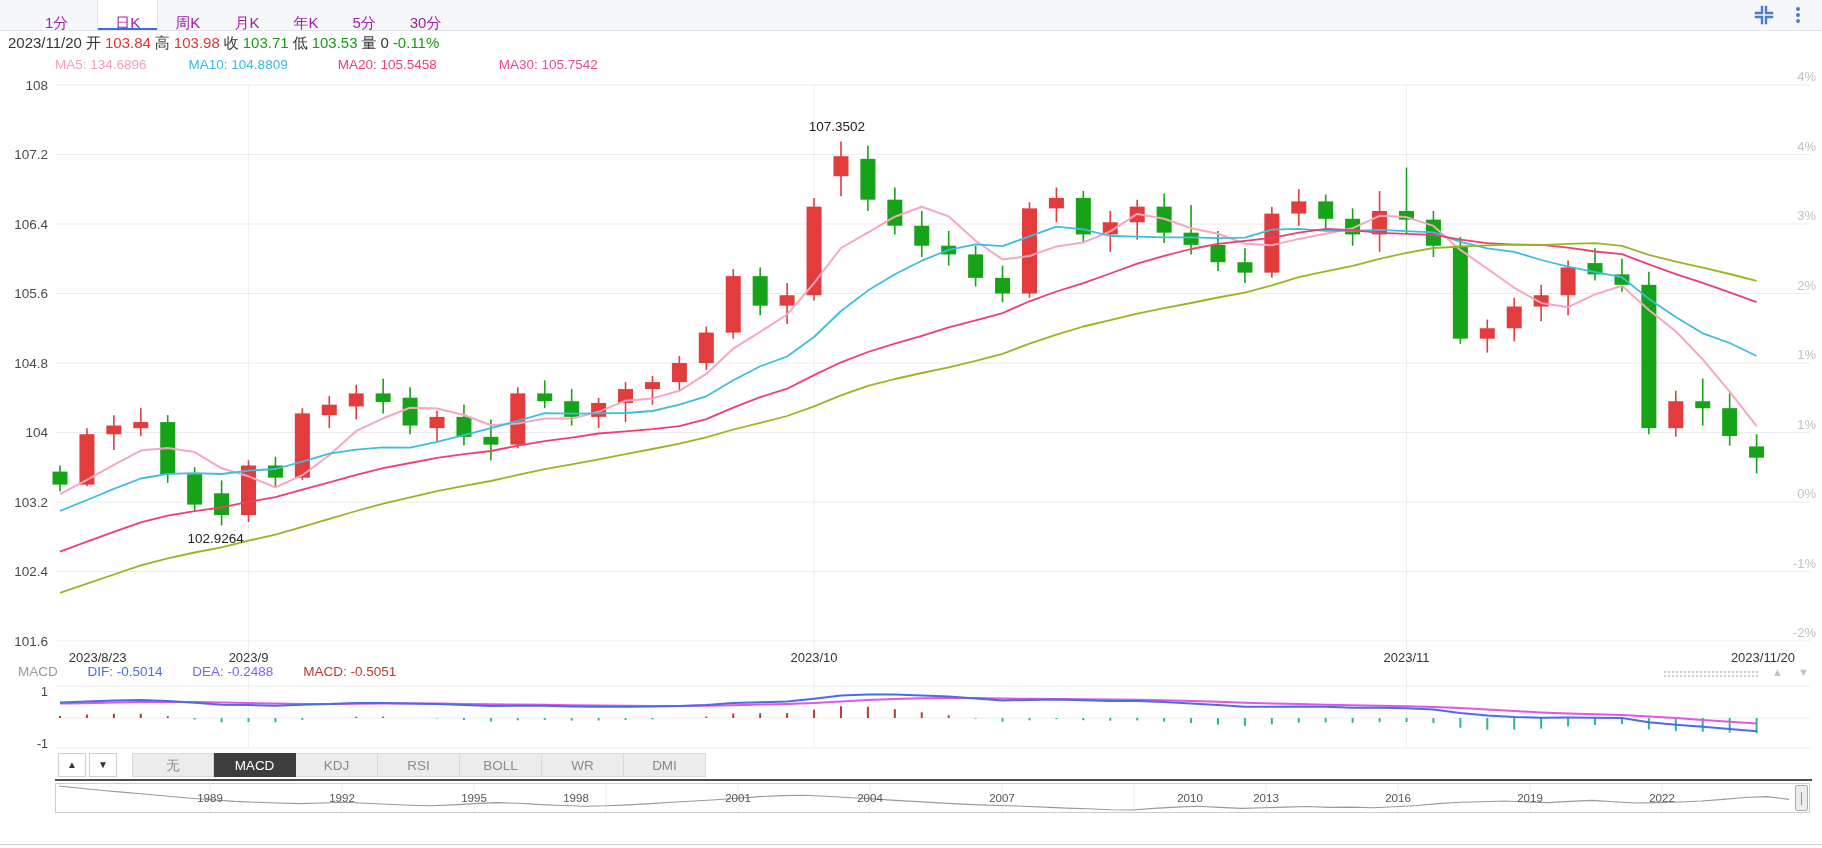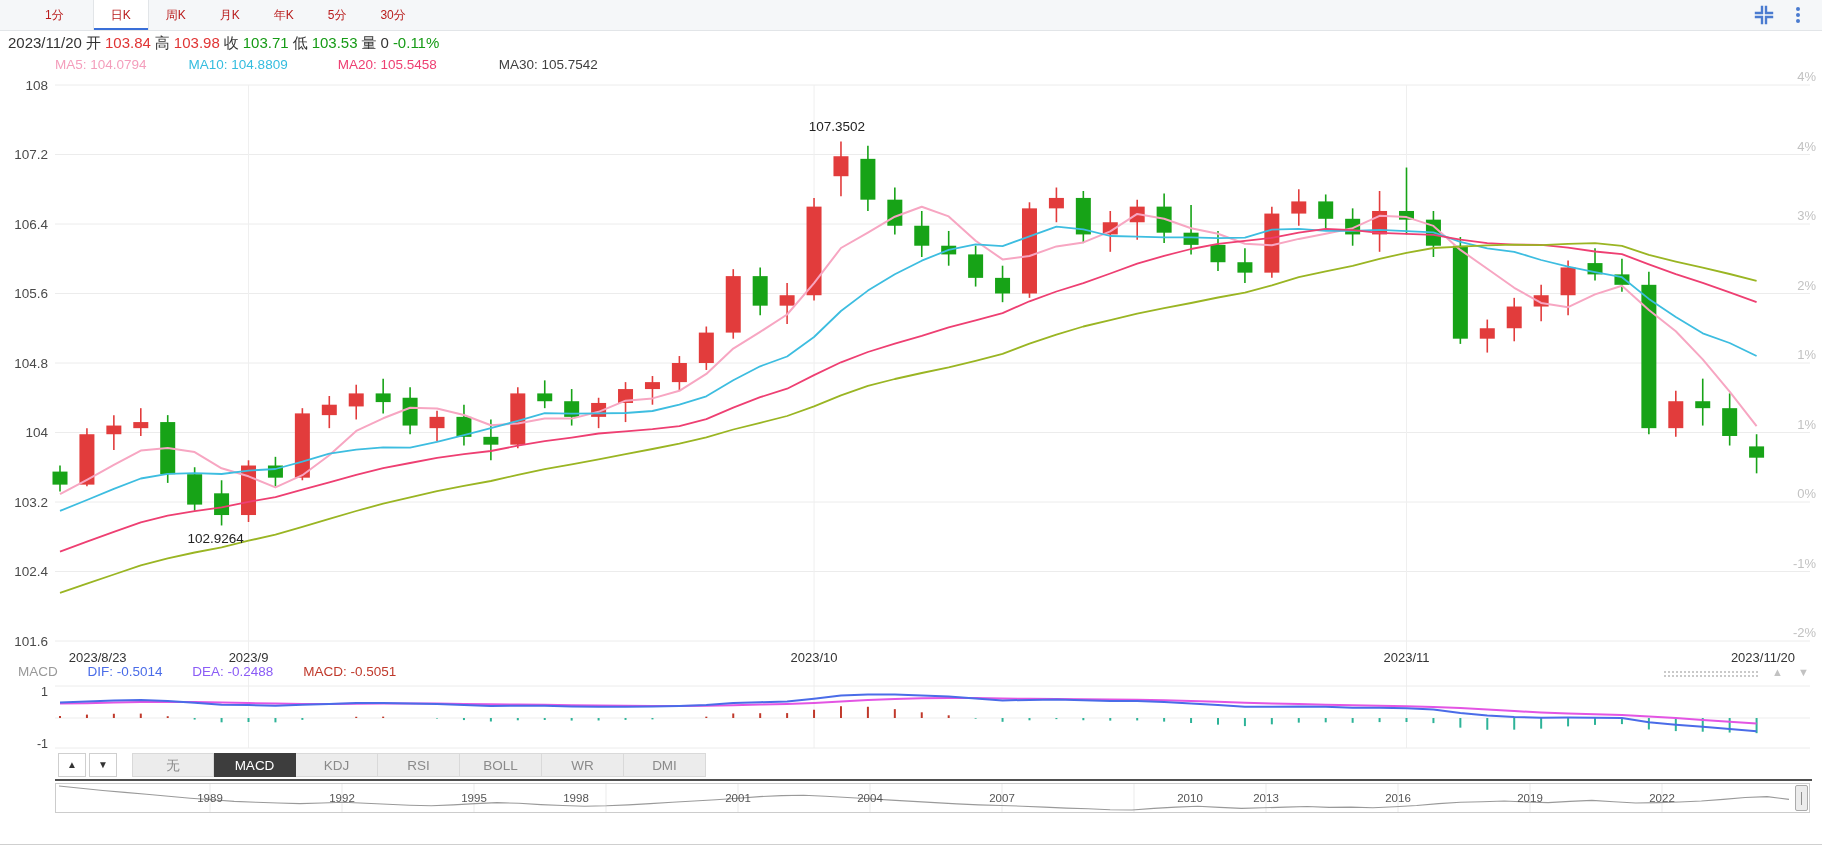--- a/index.html
+++ b/index.html
@@ -1,31 +1,31 @@
 <!DOCTYPE html>
 <html><head>
 <meta charset="utf-8">
 <style>
   html,body{margin:0;padding:0;background:#fff;}
   body{width:1822px;height:848px;position:relative;font-family:"Liberation Sans","DejaVu Sans",sans-serif;overflow:hidden;}
   
   .topbar{position:absolute;left:0;top:0;width:1822px;height:30px;background:#f5f7f9;border-bottom:1px solid #e2e5e8;display:flex;align-items:stretch;}
   .topbar .tabs{display:flex;margin-left:28px;}
-  .ktab{padding:0 17px;line-height:30px;font-size:12px;color:#b91c1c;cursor:pointer;position:relative;}
+  .ktab{padding:8px 17px;line-height:30px;font-size:15px;color:#a21caf;cursor:pointer;position:relative;}
   .ktab.active{background:#fff;border-left:1px solid #e2e5e8;border-right:1px solid #e2e5e8;margin-left:12px;}
   .ktab.active:after{content:"";position:absolute;left:0;right:0;bottom:0;height:2px;background:#3a6fd8;}
   .topbar-icons{position:absolute;right:14px;top:0;height:30px;display:flex;align-items:center;gap:14px;}
   .tb-icon{width:20px;height:20px;display:block;cursor:pointer;}
   
   .quote-row{position:absolute;left:8px;top:34px;font-size:15px;color:#333;white-space:nowrap;}
   .quote-row span{margin-right:4px;}
   .ma-row{position:absolute;left:55px;top:57px;font-size:13.5px;white-space:nowrap;}
   .ma-row span{margin-right:22px;}
   .c-plain{color:#333;} .c-up{color:#e03434;} .c-down{color:#169b16;}
-  .c-ma5{color:#f49ebc;} .c-ma10{color:#35bddf;padding-left:20px;} .c-ma20{color:#ee3f72;padding-left:28px;} .c-ma30{color:#404040;padding-left:40px;}
+  .c-ma5{color:#f49ebc;} .c-ma10{color:#35bddf;padding-left:20px;} .c-ma20{color:#ee3f72;padding-left:28px;} .c-ma30{color:#ec4899;padding-left:40px;}
   
   .macd-row{position:absolute;left:18px;top:664px;font-size:13.5px;white-space:nowrap;}
   .macd-row span{margin-right:26px;}
   .c-macdname{color:#999;} .c-dif{color:#4a6ce8;} .c-dea{color:#8b5cf6;} .c-macdval{color:#c0392b;}
   
   .ind-bar{position:absolute;left:58px;top:753px;height:24px;display:flex;align-items:center;}
   .arr-btn{width:26px;height:22px;background:#fff;border:1px solid #cfcfcf;font-size:10px;color:#333;text-align:center;line-height:22px;cursor:pointer;margin-right:3px;}
   .ind-tabs{display:flex;margin-left:12px;}
   .ind-tab{width:82px;height:24px;line-height:24px;text-align:center;font-size:13.5px;color:#8a8a8a;background:#ececec;border:1px solid #d9d9d9;border-left:none;cursor:pointer;box-sizing:border-box;}
   .ind-tab:first-child{border-left:1px solid #d9d9d9;}
@@ -68,21 +68,21 @@
       <g fill="#4a7bd0">
           <circle cx="10" cy="4" r="2"></circle>
           <circle cx="10" cy="10" r="2"></circle>
           <circle cx="10" cy="16" r="2"></circle>
         </g>
     </svg>
   </div>
 </div>
 
 <div class="quote-row" id="quoteRow"><span class="c-plain">2023/11/20</span><span class="c-plain">开</span><span class="c-up">103.84</span><span class="c-plain">高</span><span class="c-up">103.98</span><span class="c-plain">收</span><span class="c-down">103.71</span><span class="c-plain">低</span><span class="c-down">103.53</span><span class="c-plain">量</span><span class="c-plain">0</span><span class="c-down">-0.11%</span></div>
-<div class="ma-row" id="maRow"><span class="c-ma5">MA5: 104.0794</span><span class="c-ma10">MA10: 104.8809</span><span class="c-ma20">MA20: 105.5458</span><span class="c-ma30">MA30: 105.7542</span></div>
+<div class="ma-row" id="maRow"><span class="c-ma5">MA5: 134.6896</span><span class="c-ma10">MA10: 104.8809</span><span class="c-ma20">MA20: 105.5458</span><span class="c-ma30">MA30: 105.7542</span></div>
 
 <svg id="mainChart" width="1822" height="752" style="position:absolute;left:0;top:0;">
     <line x1="55" y1="85" x2="1810" y2="85" stroke="#ececec" stroke-width="1"></line>
     <text x="48" y="89.5" text-anchor="end" font-size="13.5" fill="#4a4a4a">108</text>
     <text x="1816" y="81" text-anchor="end" font-size="13" fill="#c2c2c2">4%</text>
     <line x1="55" y1="154.5" x2="1810" y2="154.5" stroke="#ececec" stroke-width="1"></line>
     <text x="48" y="159" text-anchor="end" font-size="13.5" fill="#4a4a4a">107.2</text>
     <text x="1816" y="150.5" text-anchor="end" font-size="13" fill="#c2c2c2">4%</text>
     <line x1="55" y1="224" x2="1810" y2="224" stroke="#ececec" stroke-width="1"></line>
     <text x="48" y="228.5" text-anchor="end" font-size="13.5" fill="#4a4a4a">106.4</text>

